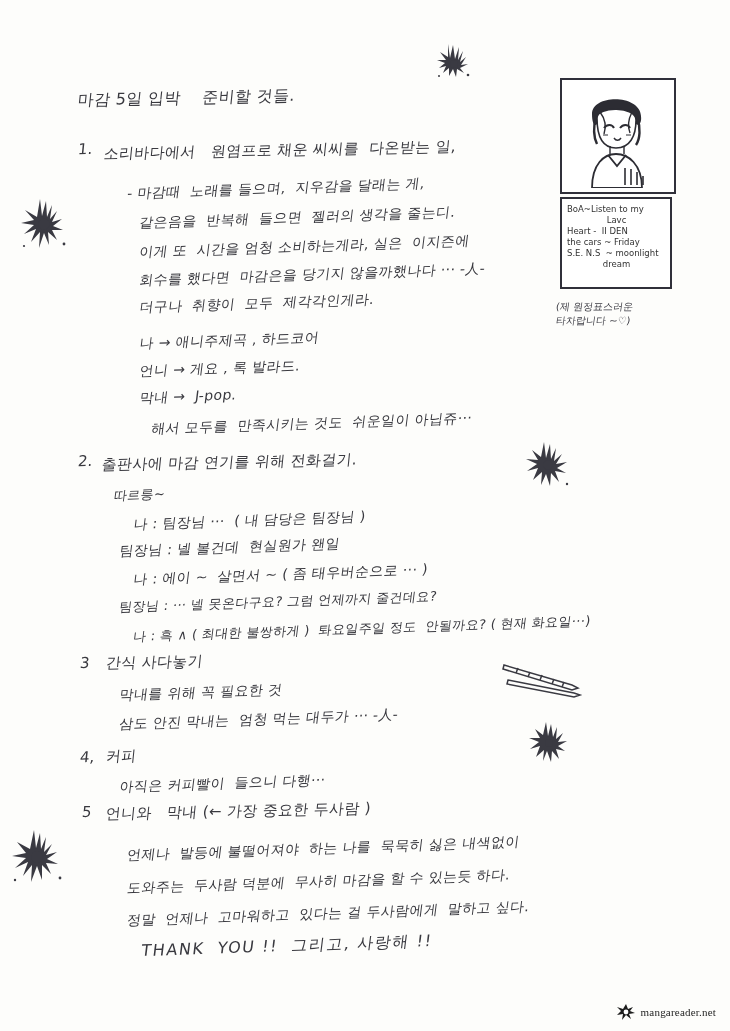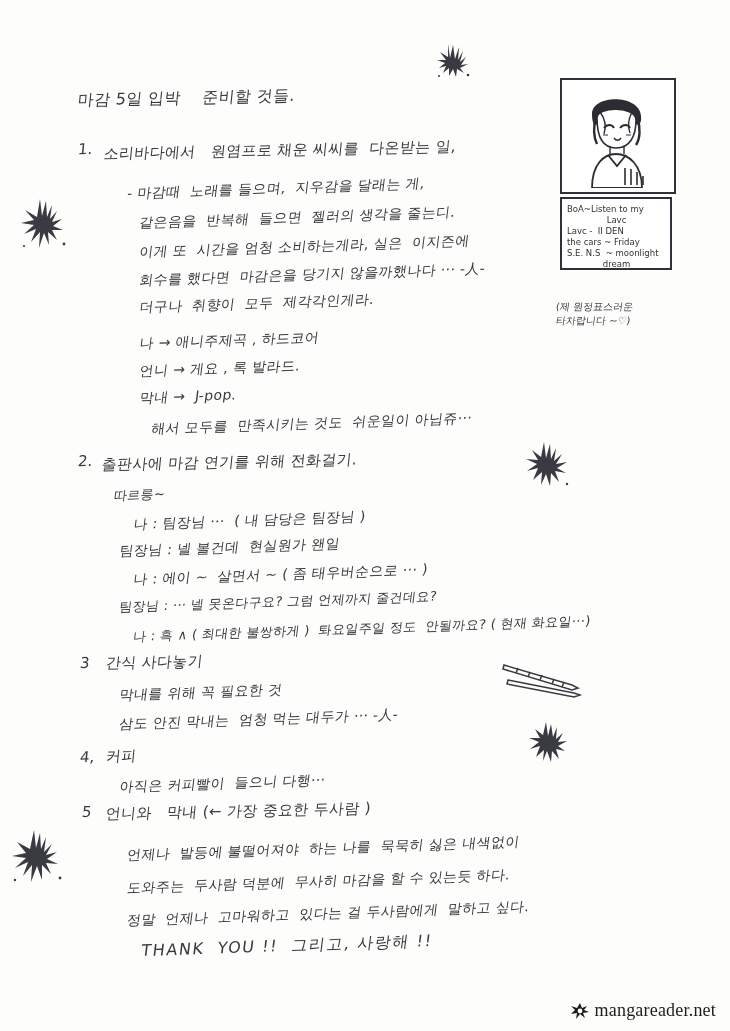--- a/index.html
+++ b/index.html
@@ -49,21 +49,21 @@
     background: #fff;
     overflow: hidden;
   }
   #portrait-svg { display: block; }
 
   #note-box {
     position: absolute;
     left: 560px;
     top: 197px;
     width: 112px;
-    height: 73px;
+    height: 92px;
     border: 2px solid #30303a;
     background: #fff;
     box-sizing: border-box;
     padding: 5px 4px 0 5px;
   }
   #note-box .nl {
     display: block;
     font-family: "DejaVu Sans", sans-serif;
     font-size: 8.5px;
     line-height: 11px;
@@ -95,21 +95,21 @@
   #footer {
     position: absolute;
     right: 14px;
     bottom: 10px;
     display: flex;
     align-items: center;
     gap: 5px;
   }
   #footer .wm-text {
     font-family: "Liberation Serif", serif;
-    font-size: 18px;
+    font-size: 11px;
     color: #1d1d1d;
     letter-spacing: 0.2px;
   }
   #footer .wm-mark { display: block; }
 </style>
 </head>
 <body>
 
 <div id="page">
 
@@ -238,21 +238,21 @@
         <line x1="69" y1="89" x2="69" y2="105"></line>
         <line x1="75" y1="92" x2="75" y2="105"></line>
         <line x1="81" y1="96" x2="81" y2="105"></line>
       </g>
     </svg>
   </div>
 
   <div id="note-box">
     <span class="nl">BoA~Listen to my</span>
     <span class="nl c">Lavc</span>
-    <span class="nl">Lavc -  II DEN</span>
+    <span class="nl">Heart -  II DEN</span>
     <span class="nl">the cars ~ Friday</span>
     <span class="nl">S.E. N.S  ~ moonlight</span>
     <span class="nl c">dream</span>
   </div>
 
   <div id="photo-caption">
     <span class="cl">(제 원정표스러운</span>
     <span class="cl">타차랍니다 ~♡)</span>
   </div>
 

